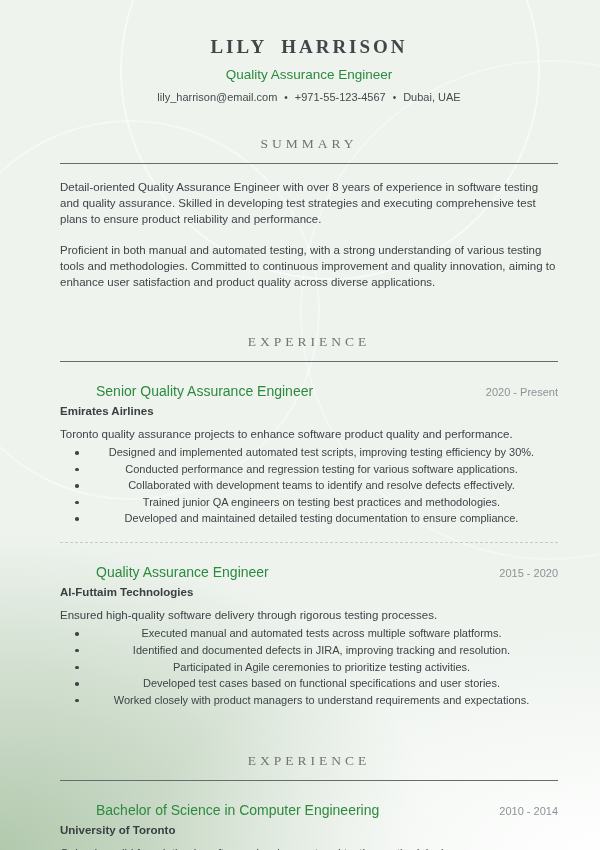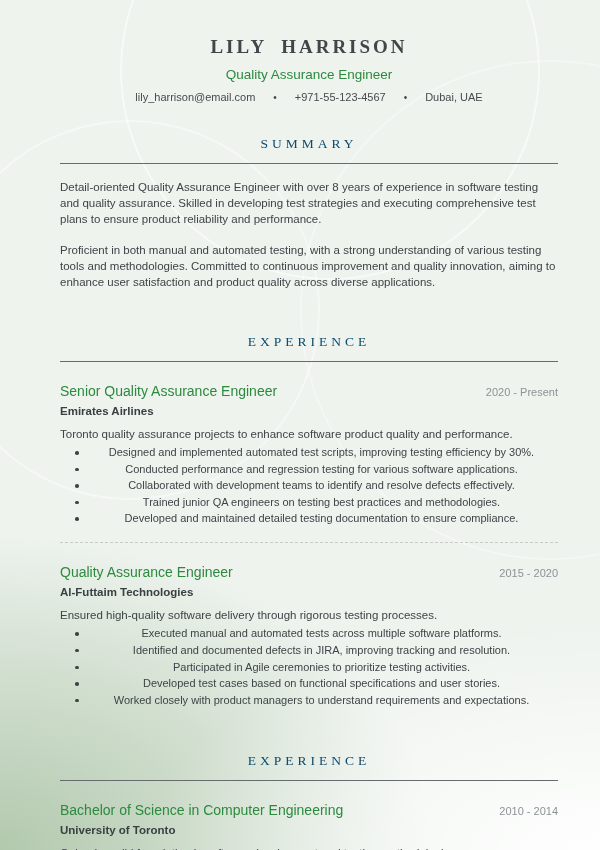--- a/index.html
+++ b/index.html
@@ -38,41 +38,41 @@
   
   .header { text-align: center; }
   .name {
     font-family: "Liberation Serif", serif;
     font-size: 19px; font-weight: bold; letter-spacing: 3px; word-spacing: 7px;
     color: #3f4749; line-height: 22px;
   }
   .job-subtitle { margin-top: 9px; font-size: 13.5px; color: #2c8a3e; }
   .contact-line {
     margin-top: 9px; font-size: 11px; color: #454b4e;
-    display: flex; justify-content: center; align-items: center; gap: 18px;
+    display: flex; justify-content: center; align-items: center; gap: 7px;
   }
   .contact-sep { font-size: 10px; color: #3e4447; }
 
   
   .section-head {
     font-family: "Liberation Serif", serif;
     text-align: center; font-size: 13.5px; letter-spacing: 4px;
-    color: #0c4a6e; line-height: 16px;
+    color: #737373; line-height: 16px;
   }
   .section-rule { border: none; border-top: 1px solid #666b6d; margin-top: 11px; }
 
   .summary-section { margin-top: 33px; }
   .summary-para { margin-top: 15px; font-size: 11.5px; line-height: 16px; color: #3e4447; }
 
   .experience-section { margin-top: 44px; }
   .education-section { margin-top: 46px; }
 
   .entry { margin-top: 21px; }
   .entry-head { display: flex; justify-content: space-between; align-items: baseline; }
-  .entry-title { font-size: 14px; color: #2c8a3e; line-height: 17px; font-weight: 500; }
+  .entry-title { font-size: 14px; color: #2c8a3e; line-height: 17px; font-weight: 500; margin-left: 36px; }
   .entry-dates { font-size: 11px; color: #8d9396; white-space: nowrap; margin-left: 38px; }
   .entry-org { margin-top: 5px; font-size: 11.5px; font-weight: bold; color: #394042; }
   .entry-desc { margin-top: 10px; font-size: 11.5px; line-height: 15px; color: #3e4447; }
   .bullets { list-style: none; margin-top: 4px; margin-left: 13px; text-align: center; }
   .bullets li {
     position: relative; padding-left: 12px;
     font-size: 11px; line-height: 13px; margin-top: 3.6px; color: #3e4447;
   }
   .bullets li::before {
     content: ""; position: absolute; left: 2px; top: 5px;

